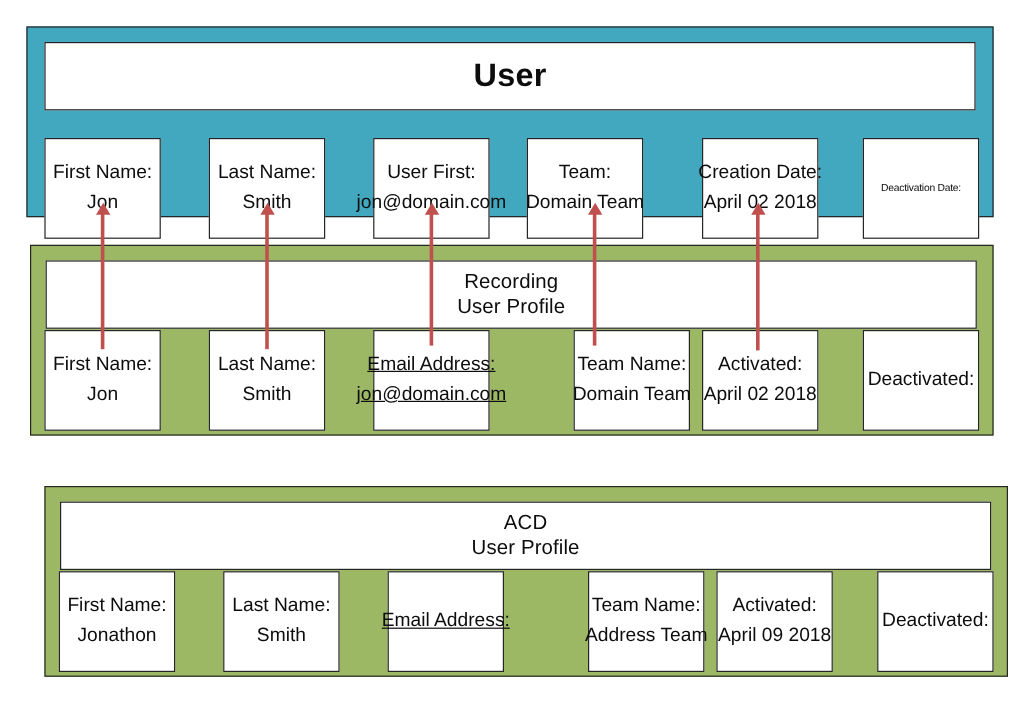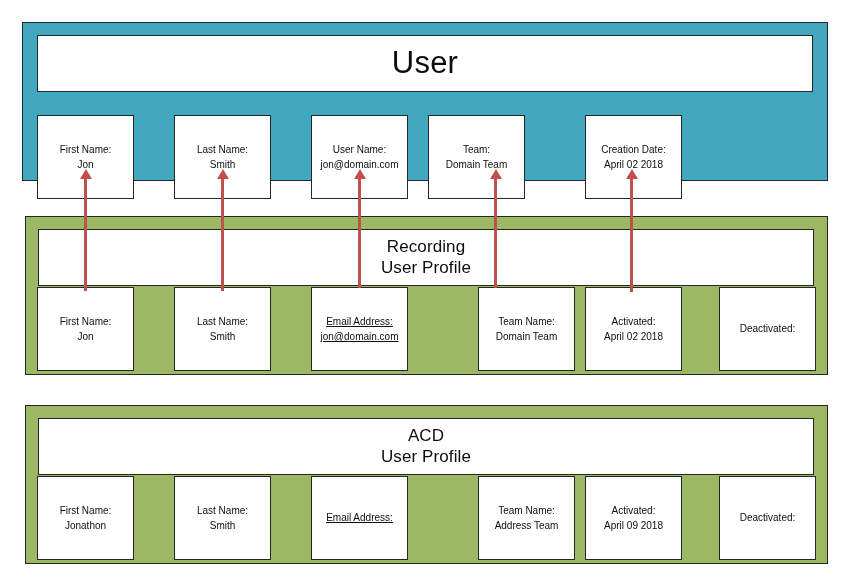--- a/index.html
+++ b/index.html
@@ -26,38 +26,38 @@
   
   .group {
     position: absolute;
     box-sizing: border-box;
     border: 1.5px solid #262626;
   }
   .group.blue  { background: #42a8c0; }
   .group.green { background: #9cb864; }
 
   #group-user     { left: 22px;  top: 22px;  width: 806px; height: 159px; }
-  #group-recording{ left: 25px;  top: 216px; width: 803px; height: 159px; }
-  #group-acd      { left: 25px;  top: 405px; width: 803px; height: 159px; }
+  #group-recording{ left: 25px;  top: 204px; width: 803px; height: 159px; }
+  #group-acd      { left: 37px;  top: 405px; width: 803px; height: 159px; }
 
   
   .title-box {
     position: absolute;
     box-sizing: border-box;
     background: #ffffff;
     border: 1.5px solid #262626;
     display: flex;
     flex-direction: column;
     align-items: center;
     justify-content: center;
     text-align: center;
     line-height: 1.18;
   }
   .title-box .t-line { display: block; white-space: nowrap; }
-  .title-big   { font-size: 31px; font-weight: 400; letter-spacing: .2px; }
+  .title-big   { font-size: 27px; font-weight: 700; letter-spacing: .2px; }
   .title-small { font-size: 17px; font-weight: 400; letter-spacing: .1px; }
 
   #title-user      { left: 14px; top: 12px; width: 776px; height: 57px; }
   #title-recording { left: 12px; top: 12px; width: 776px; height: 57px; }
   #title-acd       { left: 12px; top: 12px; width: 776px; height: 57px; }
 
   
   .field-row {
     position: absolute;
     left: 0;
@@ -70,38 +70,38 @@
     top: 0;
     width: 97px;
     height: 84px;
     background: #ffffff;
     border: 1.5px solid #262626;
     display: flex;
     flex-direction: column;
     align-items: center;
     justify-content: center;
     text-align: center;
-    font-size: 10px;
+    font-size: 16px;
     line-height: 1.55;
     padding: 0 3px;
   }
   .field-box .f-line { display: block; white-space: nowrap; }
   .field-box.tight { font-size: 8.6px; letter-spacing: -0.2px; }
   .field-box.tight .f-line { letter-spacing: -0.2px; }
 
   
   #fields-user      { top: 92px;  }
   #fields-recording { top: 70px;  }
   #fields-acd       { top: 70px;  }
 
   
   .col-0 { left: 14px;  }
   .col-1 { left: 151px; }
   .col-2 { left: 288px; }
-  .col-3 { left: 405px; }
+  .col-3 { left: 416px; }
   .col-4 { left: 562px; }
   .col-5 { left: 696px; }
 
   #fields-recording .col-0, #fields-acd .col-0 { left: 11px;  }
   #fields-recording .col-1, #fields-acd .col-1 { left: 148px; }
   #fields-recording .col-2, #fields-acd .col-2 { left: 285px; text-decoration: underline; }
   #fields-recording .col-3, #fields-acd .col-3 { left: 422px; margin-left: 30px; }
   #fields-recording .col-4, #fields-acd .col-4 { left: 559px; }
   #fields-recording .col-5, #fields-acd .col-5 { left: 693px; }
 
@@ -143,34 +143,37 @@
         <span class="f-line">First Name:</span>
         <span class="f-line">Jon</span>
       </div>
 
       <div class="field-box col-1">
         <span class="f-line">Last Name:</span>
         <span class="f-line">Smith</span>
       </div>
 
       <div class="field-box col-2">
-        <span class="f-line">User Name:</span>
+        <span class="f-line">User First:</span>
         <span class="f-line">jon@domain.com</span>
       </div>
 
       <div class="field-box col-3">
         <span class="f-line">Team:</span>
         <span class="f-line">Domain Team</span>
       </div>
 
       <div class="field-box col-4">
         <span class="f-line">Creation Date:</span>
         <span class="f-line">April 02 2018</span>
       </div>
 
+      <div class="field-box col-5 tight">
+        <span class="f-line">Deactivation Date:</span>
+      </div>
 
     </div>
   </div>
 
   <div class="group green" id="group-recording">
 
     <div class="title-box" id="title-recording">
       <span class="t-line title-small">Recording</span>
       <span class="t-line title-small">User Profile</span>
     </div>

